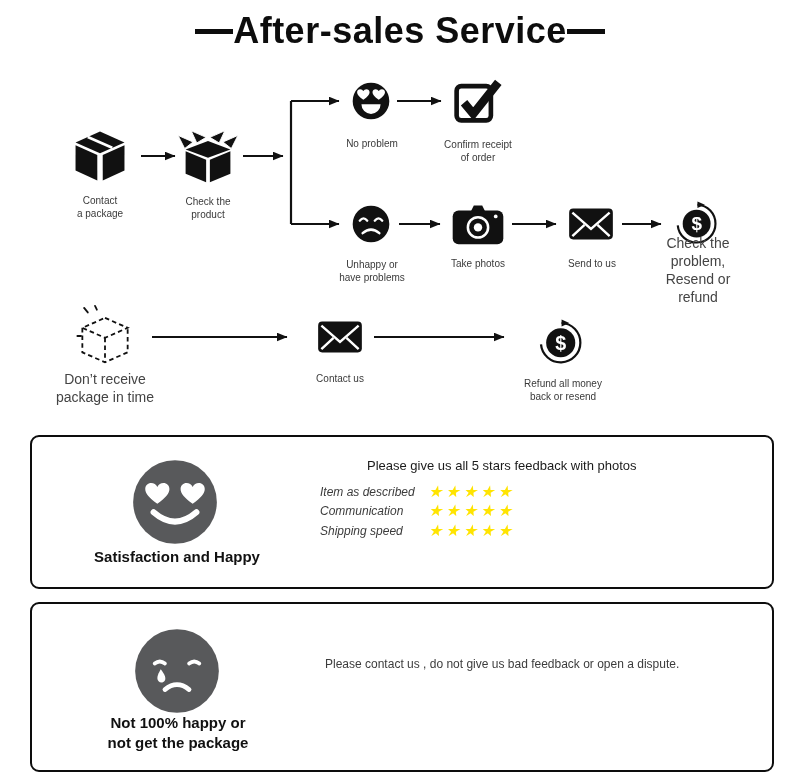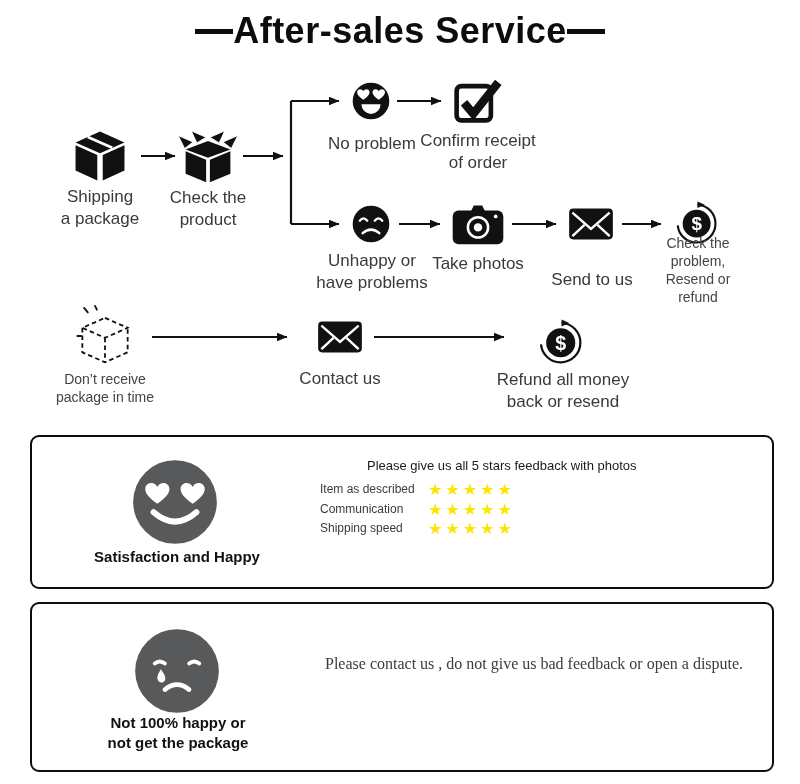--- a/index.html
+++ b/index.html
@@ -9,43 +9,43 @@
     font-family: "Liberation Sans", sans-serif;
   }
   
   .title-row { position: absolute; top: 10px; left: 0; width: 800px;
     display: flex; align-items: center; justify-content: center; }
   .title-dash { width: 38px; height: 5px; background: #0d0d0d; }
   .page-title { font-size: 36px; font-weight: bold; color: #0d0d0d; letter-spacing: .5px; }
 
   
   .abs { position: absolute; transform: translate(-50%, -50%); }
-  .flabel { text-align: center; font-size: 17px; line-height: 1.28; color: #3a3a3a; white-space: pre-line; }
+  .flabel { text-align: center; font-size: 10px; line-height: 1.28; color: #3a3a3a; white-space: pre-line; }
   .flabel.sm { font-size: 14px; color: #444; }
   .connectors { position: absolute; left: 0; top: 0; pointer-events: none; }
   .icon { display: block; }
 
   
   .panel { position: absolute; left: 30px; width: 740px; background: #fff;
     border: 2px solid #0d0d0d; border-radius: 9px; }
   #panel-happy { top: 435px; height: 150px; }
   #panel-sad   { top: 602px; height: 166px; }
   .face-caption { position: absolute; transform: translate(-50%, -50%);
     font-weight: bold; font-size: 15px; color: #111; text-align: center;
     white-space: pre-line; line-height: 1.3; }
 
   .fb-block { position: absolute; left: 320px; top: 458px; }
   .fb-heading { font-size: 13px; color: #1b1b1b; margin-bottom: 9px; margin-left: 47px; }
-  .rating-row { display: flex; align-items: flex-start; height: 19.5px; }
+  .rating-row { display: flex; align-items: center; height: 19.5px; font-style: italic; }
   .rating-label { width: 108px; font-size: 12px; color: #3c3c3c; }
   .rating-stars { font-size: 16px; line-height: 1; color: #FFE400; letter-spacing: 3px; }
   .fb-footer { margin-top: 8px; font-size: 13px; color: #1b1b1b; }
 
   .cm-block { position: absolute; left: 325px; top: 652px; }
-  .cm-line { font-size: 16px; color: #3c3c3c; line-height: 24px; font-family: Liberation Serif, serif; }
+  .cm-line { font-size: 12px; color: #3c3c3c; line-height: 24px; }
 </style>
 </head>
 <body>
 
 <div class="title-row">
   <span class="title-dash"></span>
   <span class="page-title">After-sales Service</span>
   <span class="title-dash"></span>
 </div>
 
@@ -149,31 +149,31 @@
   <path d="M5 36 L20 22 M51 36 L36 22" stroke="#fff" stroke-width="3"></path>
 </svg>
 
 <svg class="abs icon" style="left:559px;top:341px" width="48" height="48" viewBox="0 0 56 56">
   <path d="M31 7 A 23 23 0 1 1 7 32" fill="none" stroke="#111" stroke-width="2.6"></path>
   <polygon points="31,3 40,7 31,11" fill="#111"></polygon>
   <circle cx="30" cy="30" r="17" fill="#111"></circle>
   <text x="30" y="38" font-size="23" font-weight="bold" fill="#fff" text-anchor="middle" font-family="Liberation Sans, sans-serif">$</text>
 </svg>
 
-<div class="abs flabel" style="left:100px;top:208px">Shipping
+<div class="abs flabel" style="left:100px;top:208px">Contact
 a package</div>
 <div class="abs flabel" style="left:208px;top:209px">Check the
 product</div>
 <div class="abs flabel" style="left:372px;top:144px">No problem</div>
 <div class="abs flabel" style="left:478px;top:152px">Confirm receipt
 of order</div>
 <div class="abs flabel" style="left:372px;top:272px">Unhappy or
 have problems</div>
 <div class="abs flabel" style="left:478px;top:264px">Take photos</div>
-<div class="abs flabel" style="left:592px;top:280px">Send to us</div>
+<div class="abs flabel" style="left:592px;top:264px">Send to us</div>
 <div class="abs flabel sm" style="left:698px;top:271px">Check the problem,
 Resend or refund</div>
 <div class="abs flabel sm" style="left:105px;top:389px">Don’t receive
 package in time</div>
 <div class="abs flabel" style="left:340px;top:379px">Contact us</div>
 <div class="abs flabel" style="left:563px;top:391px">Refund all money
 back or resend</div>
 
 <div class="panel" id="panel-happy"></div>
 

